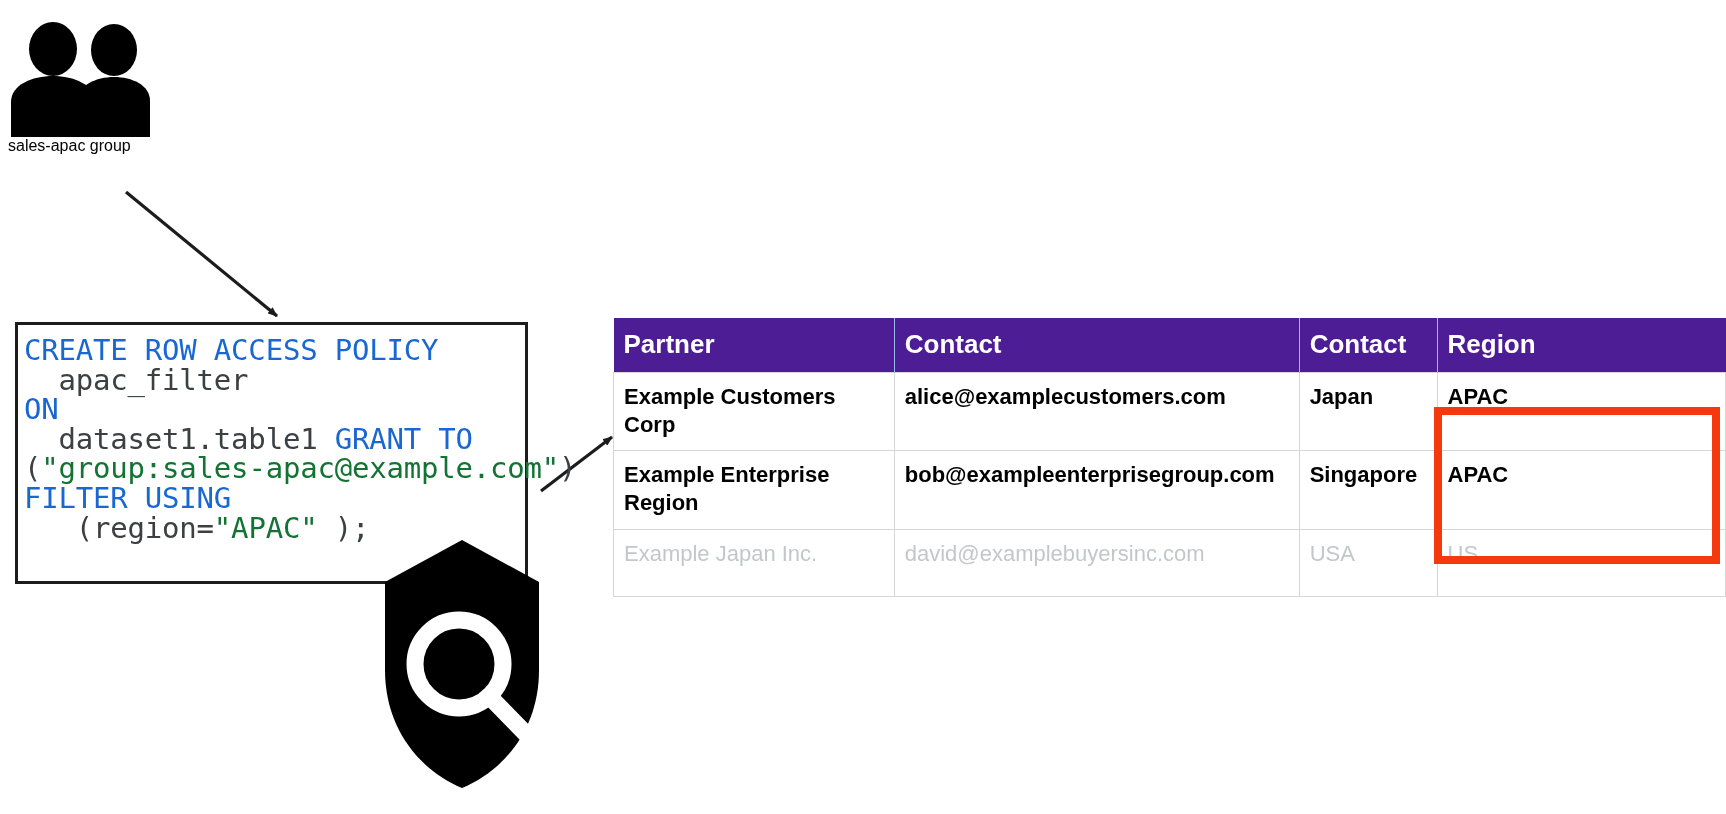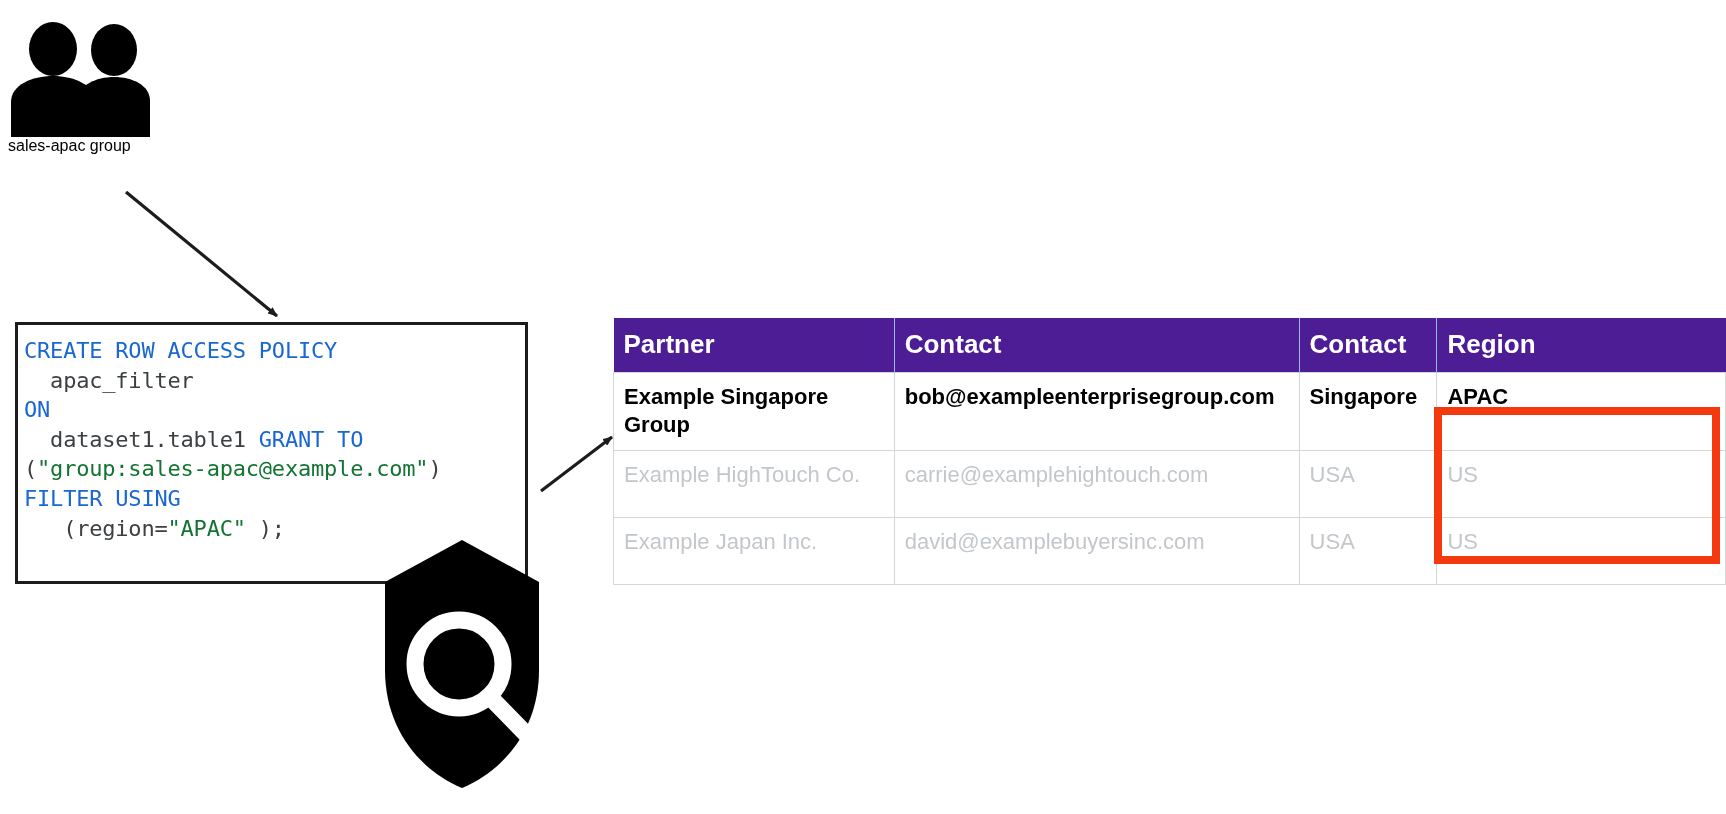--- a/index.html
+++ b/index.html
@@ -43,21 +43,21 @@
     top: 322px;
     width: 513px;
     height: 262px;
     border: 3px solid #1c1c1c;
     background: #ffffff;
     box-sizing: border-box;
     z-index: 3;
   }
   #code-text {
     font-family: "DejaVu Sans Mono", monospace;
-    font-size: 22px;
+    font-size: 29px;
     line-height: 29.6px;
     white-space: pre;
     padding: 11px 0 0 6px;
     color: #3c4043;
     letter-spacing: -0.2px;
   }
   .kw  { color: #1967d2; }
   .str { color: #137333; }
   .id  { color: #3c4043; }
   .pun { color: #3c4043; }
@@ -183,30 +183,30 @@
     <thead>
       <tr>
         <th>Partner</th>
         <th>Contact</th>
         <th>Contact</th>
         <th>Region</th>
       </tr>
     </thead>
     <tbody>
       <tr class="row-active">
-        <td>Example Singapore Group</td>
+        <td>Example Customers Corp</td>
+        <td>alice@examplecustomers.com</td>
+        <td>Japan</td>
+        <td>APAC</td>
+      </tr>
+      <tr class="row-active">
+        <td>Example Enterprise Region</td>
         <td>bob@exampleenterprisegroup.com</td>
         <td>Singapore</td>
         <td>APAC</td>
-      </tr>
-      <tr class="row-muted">
-        <td>Example HighTouch Co.</td>
-        <td>carrie@examplehightouch.com</td>
-        <td>USA</td>
-        <td>US</td>
       </tr>
       <tr class="row-muted">
         <td>Example Japan Inc.</td>
         <td>david@examplebuyersinc.com</td>
         <td>USA</td>
         <td>US</td>
       </tr>
     </tbody>
   </table>
 </div>

